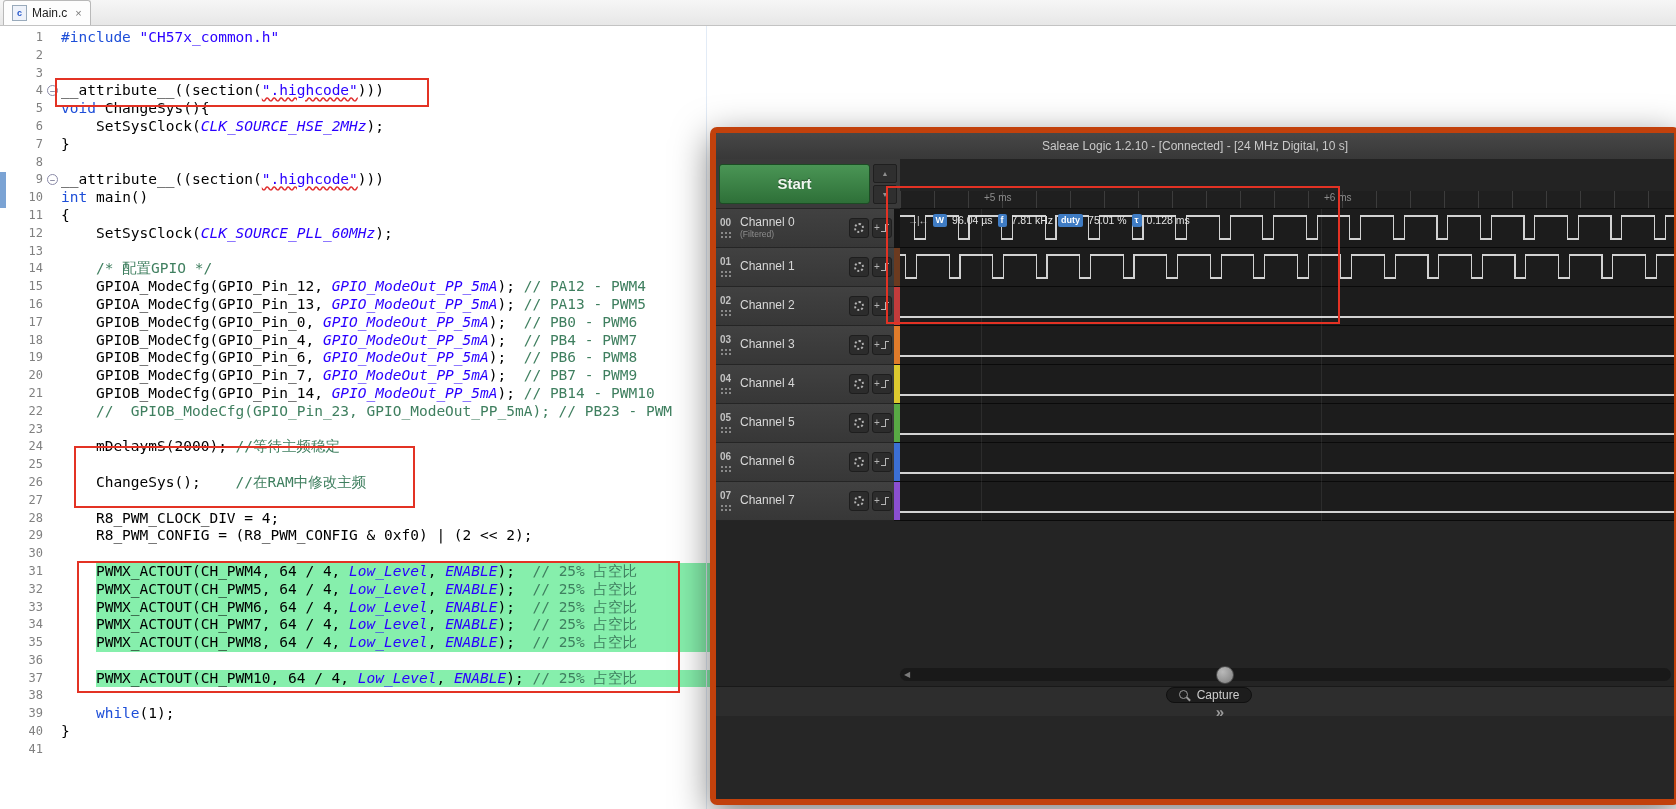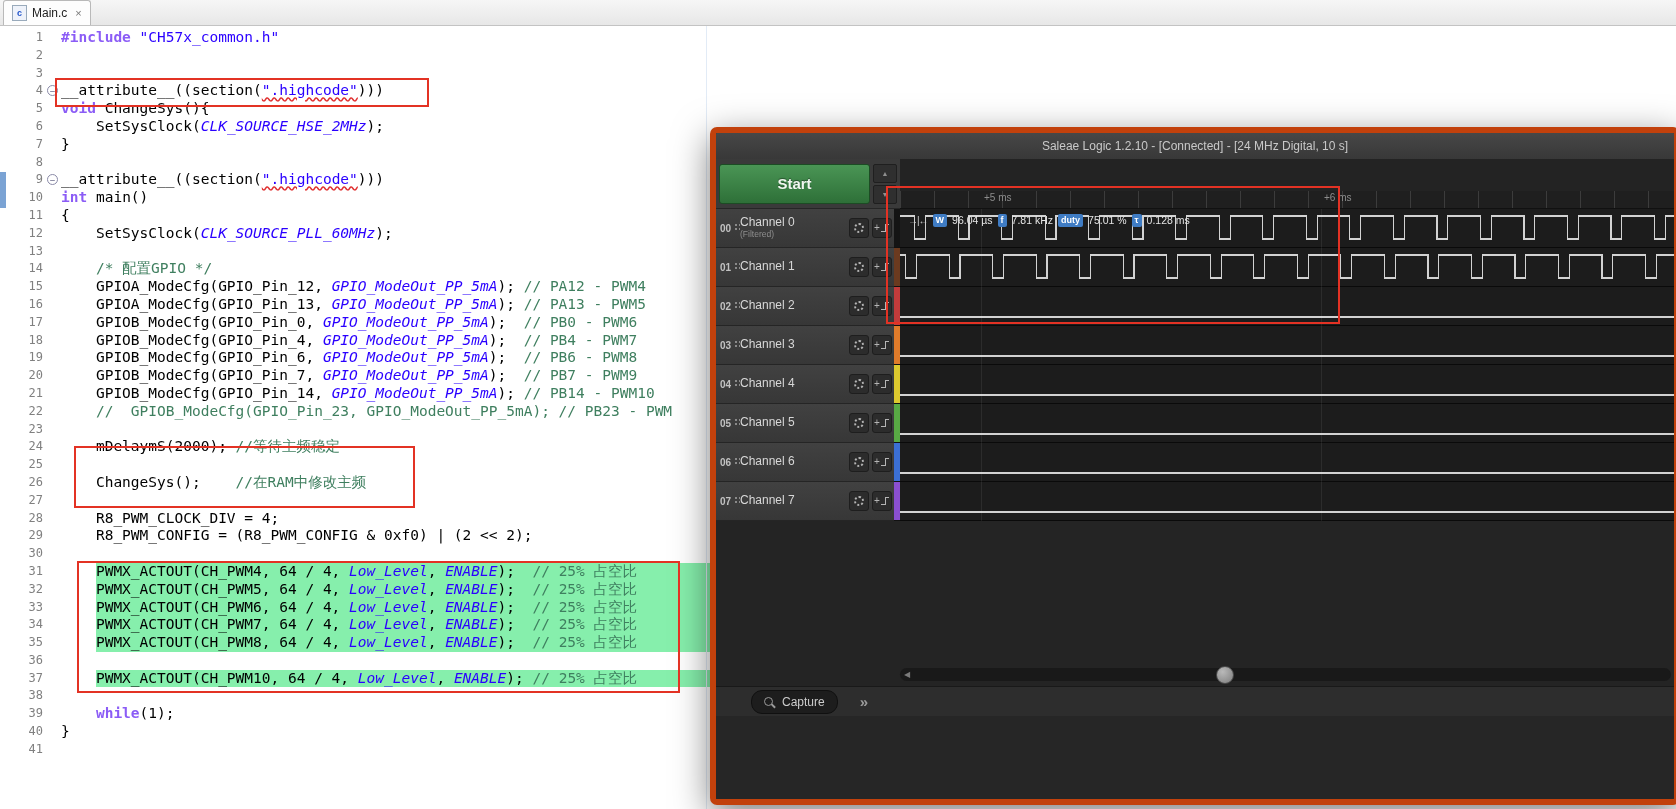--- a/index.html
+++ b/index.html
@@ -20,21 +20,21 @@
   .range-ind{position:absolute;left:0;top:146px;width:6px;height:36px;background:#7ba3d4;}
   .print-margin{position:absolute;left:706px;top:0;bottom:0;width:1px;background:#e2ebf6;}
   .code-line{display:flex;height:17.8px;line-height:17.8px;
              font-family:"DejaVu Sans Mono",monospace;font-size:14.5px;}
   .ln-num{width:43px;text-align:right;padding-right:3px;font-size:12px;color:#808080;flex:none;}
   .ln-foldcol{width:15px;flex:none;position:relative;}
   .fold{position:absolute;left:1px;top:3px;width:11px;height:11px;border:1px solid #8a8aa8;border-radius:50%;
         font-size:9px;line-height:10px;text-align:center;color:#6a6a8a;background:#fff;box-sizing:border-box;}
   .ln-code{white-space:pre;flex:none;}
   .t-p{color:#000;}
-  .t-k{color:#8b5cf6;font-weight:bold;}
+  .t-k{color:#1d4ed8;font-weight:normal;}
   .t-s{color:#2a00ff;}
   .t-w{color:#2a00ff;text-decoration:underline wavy #e03030;}
   .t-e{color:#2a00ff;font-style:italic;}
   .t-c{color:#3f7f5f;}
   .t-b{color:#000;font-weight:normal;}
   .selwrap{display:inline-block;min-width:616px;height:17.8px;line-height:17.8px;vertical-align:top;
            background:#86efac;white-space:pre;}
 
   
   .redbox{position:absolute;border:2px solid #e33224;z-index:30;pointer-events:none;}
@@ -60,21 +60,21 @@
       display:flex;align-items:center;justify-content:center;cursor:pointer;}
   .lheader-right{flex:1;background:#232323;position:relative;border-bottom:1px solid #111;}
   .ruler{position:absolute;left:0;right:0;bottom:0;height:17px;background:#1f1f1f;
          background-image:repeating-linear-gradient(90deg,#3c3c3c 0 1px,transparent 1px 34px);}
   .rlabel{position:absolute;top:1px;font-size:10px;color:#8d8d8d;}
 
   .lchannels{position:absolute;top:76px;left:0;right:0;height:312px;display:flex;}
   .chpanel{width:178px;flex:none;}
   .chrow{height:38px;background:linear-gradient(#414141,#373737);border-bottom:1px solid #252525;
          display:flex;align-items:center;padding:0 2px 0 4px;box-sizing:content-box;}
-  .chleft{width:20px;flex:none;display:flex;align-items:flex-start;gap:3px;}
+  .chleft{width:20px;flex:none;display:flex;flex-direction:column;align-items:flex-start;gap:3px;}
   .chnum{font-size:10px;color:#c2c2c2;font-weight:bold;}
   .chdots{width:13px;height:8px;background-image:radial-gradient(circle,#8a8a8a 0 1px,transparent 1.3px);
           background-size:4px 4px;cursor:grab;}
   .chlabel{flex:1;line-height:1.15;overflow:hidden;}
   .chname{font-size:12px;color:#d8d8d8;}
   .chsub{font-size:8.5px;color:#8f8f8f;}
   .chbtn{width:20px;height:20px;background:#2c2c2c;border:1px solid #1e1e1e;border-radius:3px;margin-left:3px;
          display:flex;align-items:center;justify-content:center;flex:none;cursor:pointer;box-sizing:border-box;}
   .gearico{width:10px;height:10px;border:2px dotted #b5b5b5;border-radius:50%;box-sizing:border-box;}
   .trig{gap:1px;}
@@ -96,21 +96,21 @@
   .mbadge{background:#3f7cc4;color:#fff;font-size:9px;font-weight:bold;padding:1px 3px;border-radius:2px;line-height:1.2;}
   .mval{color:#e4e4e4;font-size:10.5px;}
 
   .lfiller{position:absolute;top:388px;left:0;right:0;height:165px;background:#242424;}
   .lscroll{position:absolute;top:535px;left:184px;right:3px;height:13px;background:#191919;border-radius:7px;
            display:flex;align-items:center;}
   .sarrow{color:#7a7a7a;font-size:8px;padding-left:4px;cursor:pointer;}
   .lthumb{position:absolute;left:316px;top:-2px;width:16px;height:16px;border-radius:50%;
           background:radial-gradient(circle at 35% 30%,#b9b9b9,#7d7d7d);border:1px solid #4a4a4a;cursor:grab;}
   .lcapture{position:absolute;top:553px;left:0;right:0;height:30px;background:#2d2d2d;border-top:1px solid #191919;
-            display:flex;align-items:center;padding-left:35px;box-sizing:border-box;}
+            display:flex;align-items:center;padding-left:28px;box-sizing:border-box;flex-direction:column;}
   .capbtn{height:22px;padding:0 12px;background:#1d1d1d;border:1px solid #101010;border-radius:11px;
           display:flex;align-items:center;gap:6px;color:#cccccc;font-size:12px;cursor:pointer;}
   .mag{position:relative;width:12px;height:12px;display:inline-block;}
   .mag::before{content:'';position:absolute;left:0;top:1px;width:7px;height:7px;border:1.5px solid #9a9a9a;border-radius:50%;}
   .mag::after{content:'';position:absolute;left:7px;top:9px;width:5px;height:1.5px;background:#9a9a9a;transform:rotate(45deg);}
   .chev{margin-left:22px;color:#9a9a9a;font-size:15px;font-weight:bold;cursor:pointer;}
   .lbottom{position:absolute;top:583px;left:0;right:0;bottom:0;background:#262626;}
 </style>
 </head>
 <body>

